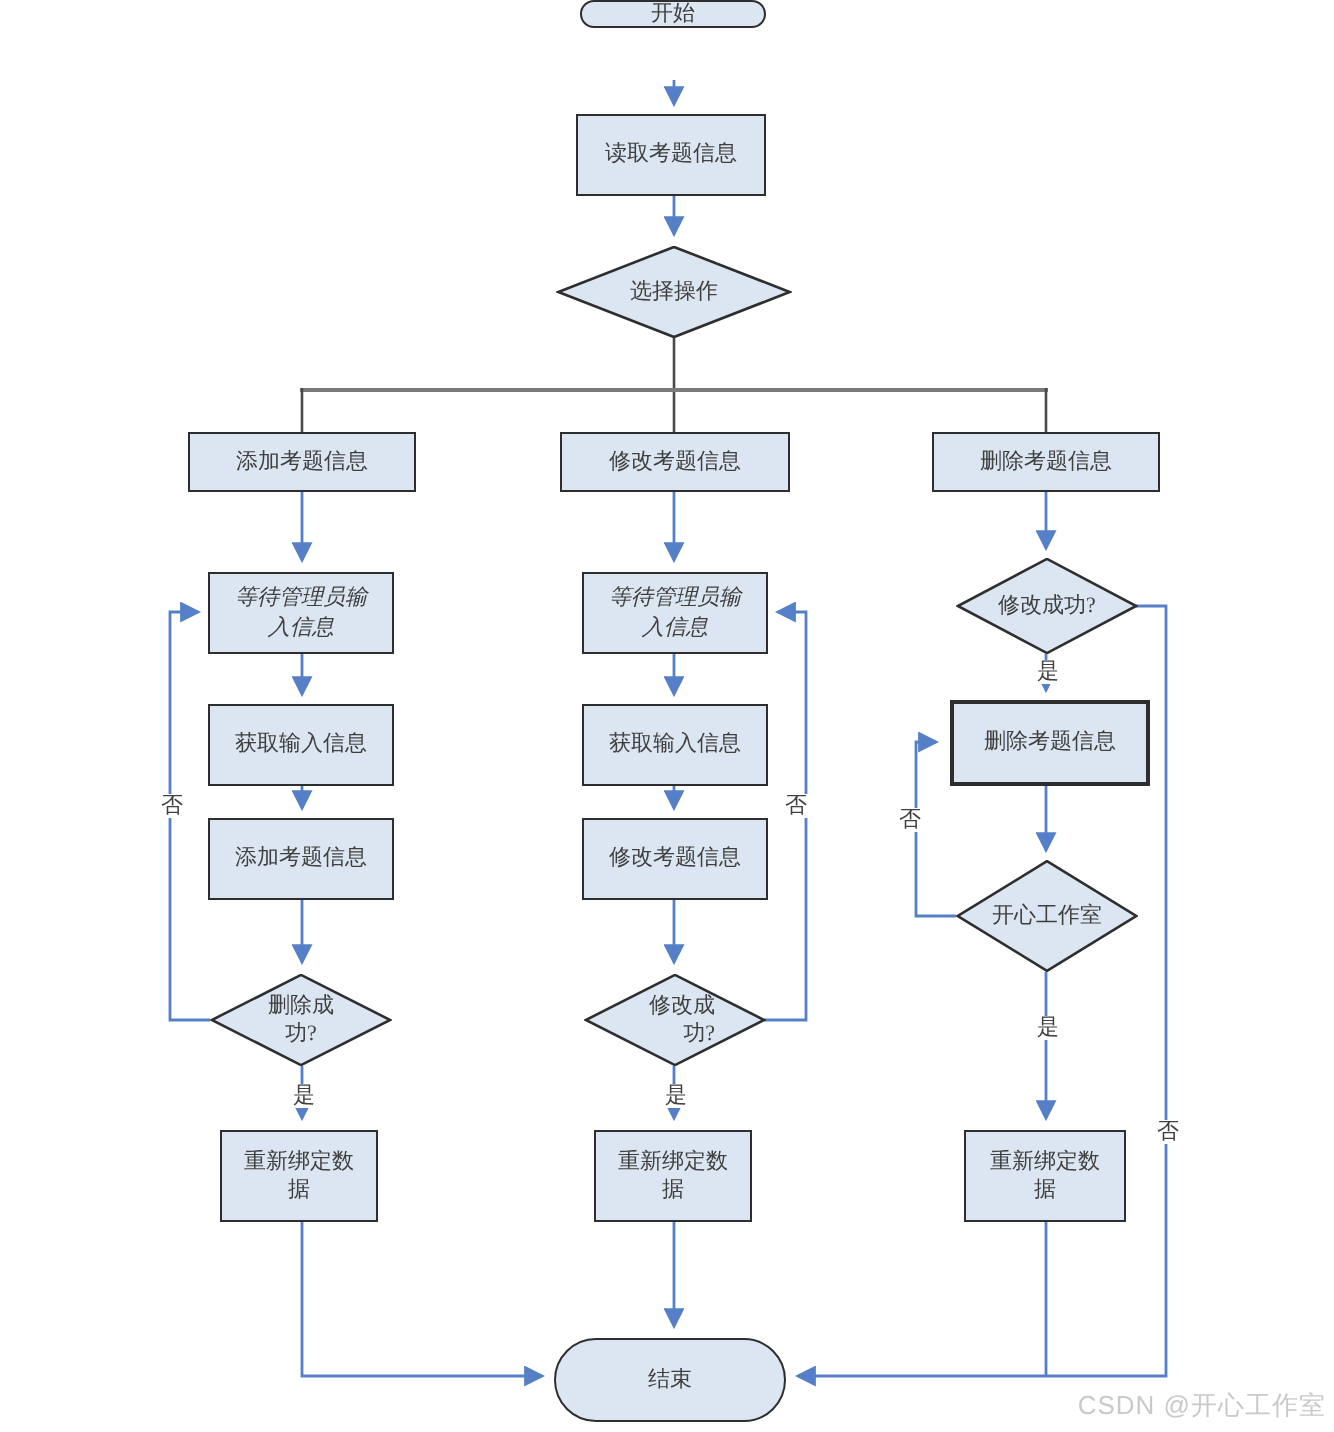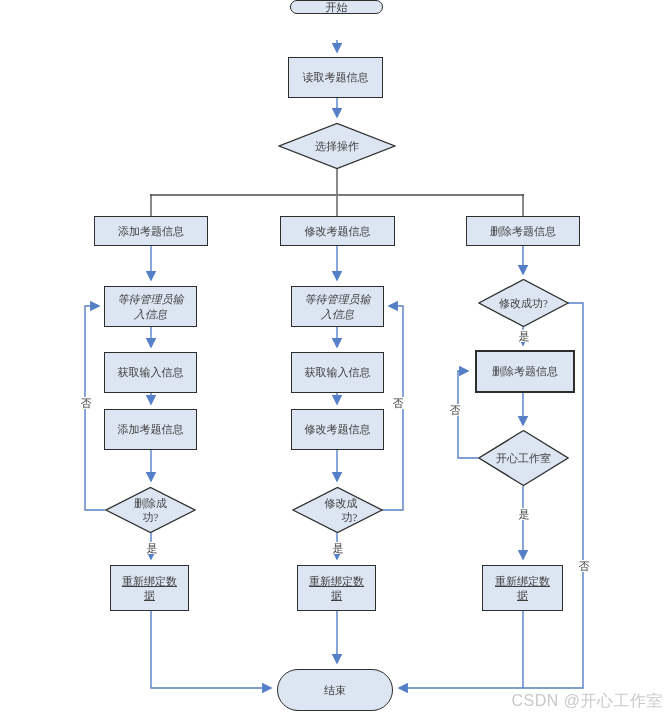--- a/index.html
+++ b/index.html
@@ -27,28 +27,28 @@
   .diamond{background:transparent;border:none;}
   .dshape{position:absolute;left:0;top:0;width:100%;height:100%;}
   .dshape polygon{
     fill:var(--node-fill,#dce6f2);
     stroke:var(--node-border,#2e2e2e);
     stroke-width:1.3;vector-effect:non-scaling-stroke;
   }
   .diamond .txt{position:relative;z-index:1;}
   .w68{width:70px;display:inline-block;font-style:italic;}
   .w40{width:40px;display:inline-block;}
-  .w62{width:62px;display:inline-block;text-decoration:underline;}
+  .w62{width:62px;display:inline-block;}
   .elabel{
     position:absolute;font-size:11px;color:var(--text,#3f3f3f);
     background:#ffffff;padding:0 1px;line-height:1.1;text-align:center;
   }
   .watermark{
     position:absolute;right:4px;bottom:4px;
-    font-size:16px;letter-spacing:.5px;
+    font-size:13px;letter-spacing:.5px;
     color:var(--watermark,#c9c9c9);
     font-family:"Liberation Sans","DejaVu Sans",sans-serif;
   }
 </style>
 </head>
 <body>
 
 <div id="canvas">
 
   <svg id="edges">

